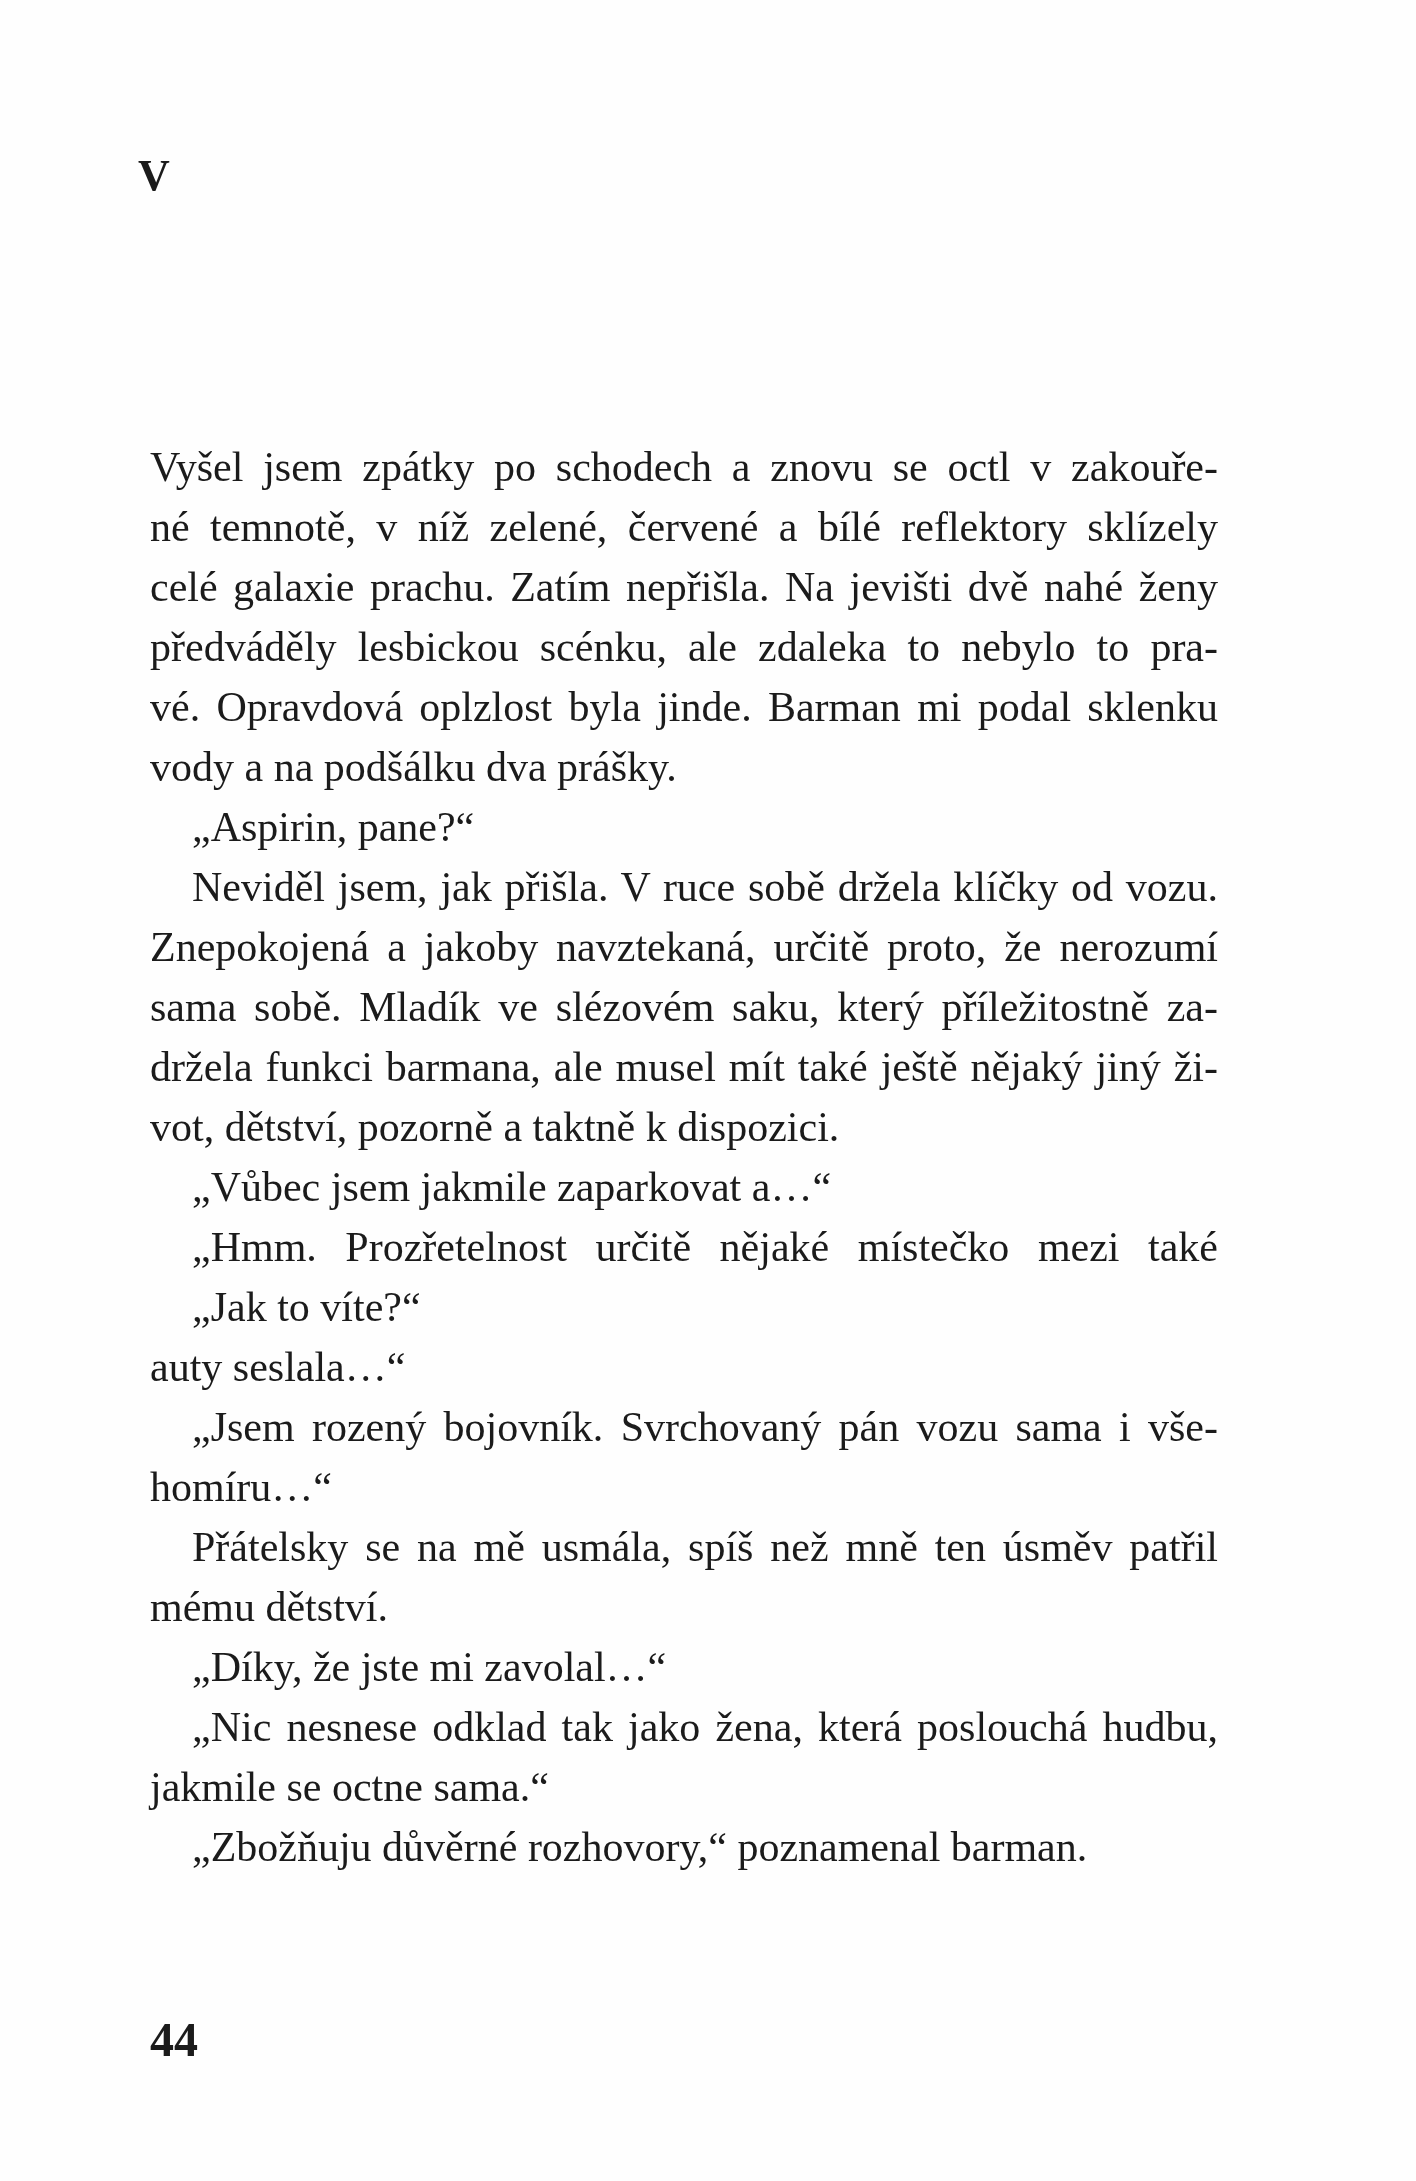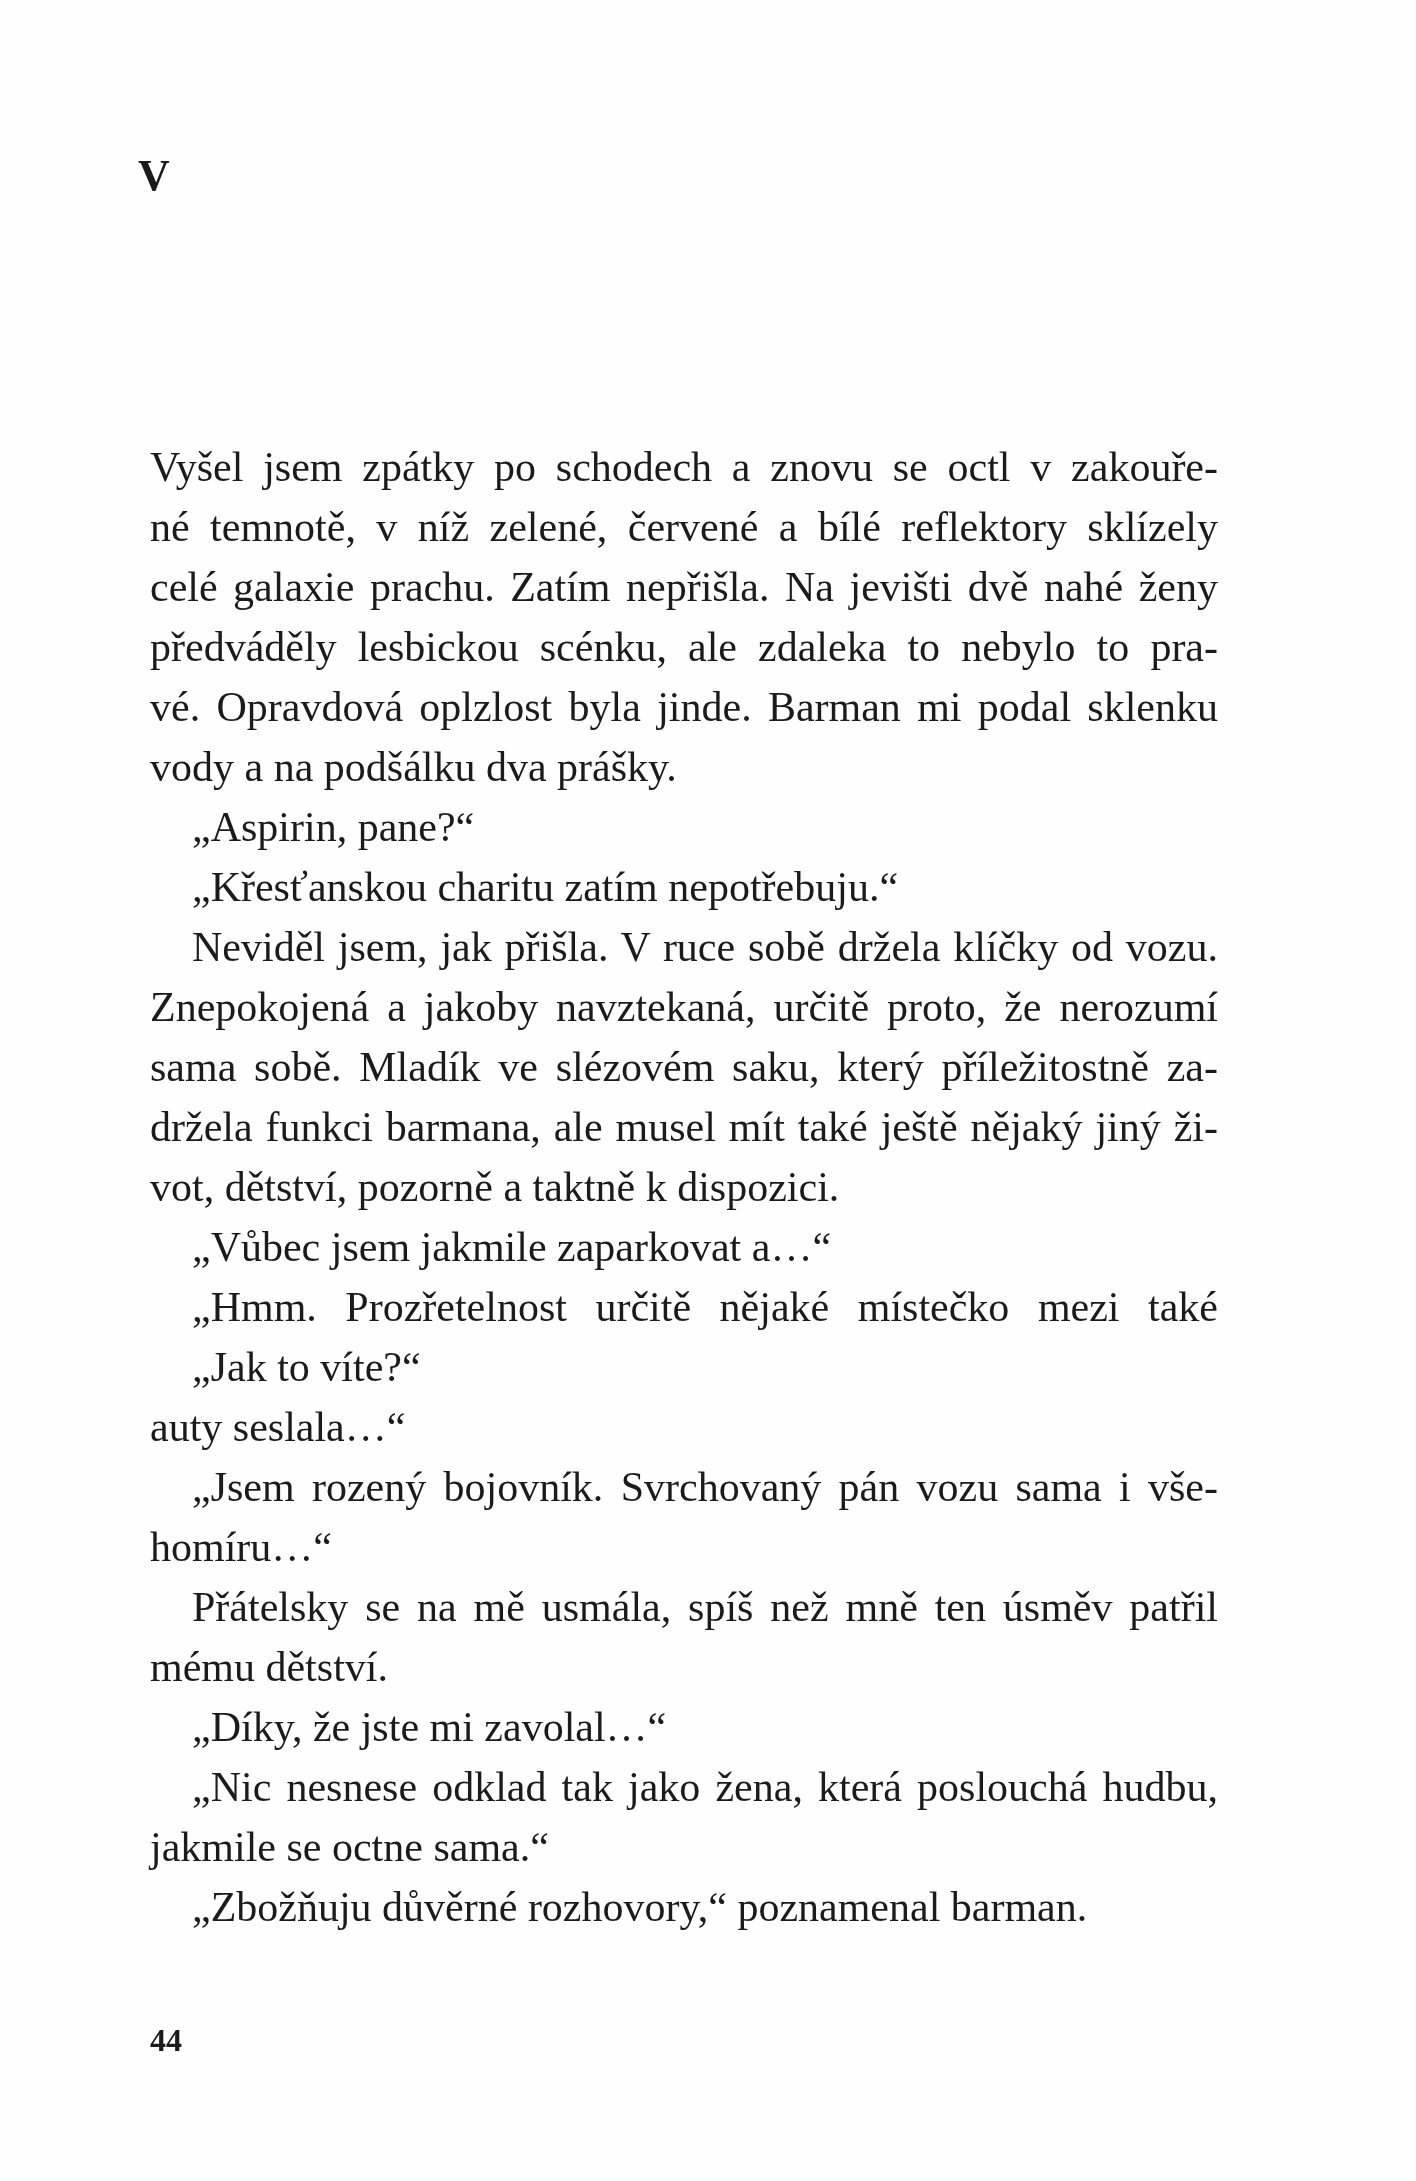--- a/index.html
+++ b/index.html
@@ -41,40 +41,39 @@
   .line.last {
     text-align-last: left;
   }
   .line.indent {
     text-indent: 42px;
   }
   .page-number {
     position: absolute;
     left: 150px;
     top: 2022px;
-    font-size: 32px;
+    font-size: 48px;
     line-height: 36px;
     font-weight: bold;
   }
 </style>
 </head>
 <body>
 
 <div class="page">
   <div class="chapter-heading">V</div>
 
   <div class="text-block">
       <div class="line">Vyšel jsem zpátky po schodech a znovu se octl v zakouře-</div>
       <div class="line">né temnotě, v níž zelené, červené a bílé reflektory sklízely</div>
       <div class="line">celé galaxie prachu. Zatím nepřišla. Na jevišti dvě nahé ženy</div>
       <div class="line">předváděly lesbickou scénku, ale zdaleka to nebylo to pra-</div>
       <div class="line">vé. Opravdová oplzlost byla jinde. Barman mi podal sklenku</div>
       <div class="line last">vody a na podšálku dva prášky.</div>
       <div class="line last indent">„Aspirin, pane?“</div>
-      <div class="line last indent">„Křesťanskou charitu zatím nepotřebuju.“</div>
       <div class="line indent">Neviděl jsem, jak přišla. V ruce sobě držela klíčky od vozu.</div>
       <div class="line">Znepokojená a jakoby navztekaná, určitě proto, že nerozumí</div>
       <div class="line">sama sobě. Mladík ve slézovém saku, který příležitostně za-</div>
       <div class="line">držela funkci barmana, ale musel mít také ještě nějaký jiný ži-</div>
       <div class="line last">vot, dětství, pozorně a taktně k dispozici.</div>
       <div class="line last indent">„Vůbec jsem jakmile zaparkovat a…“</div>
       <div class="line indent">„Hmm. Prozřetelnost určitě nějaké místečko mezi také</div>
       <div class="line last indent">„Jak to víte?“</div>
       <div class="line last">auty seslala…“</div>
       <div class="line indent">„Jsem rozený bojovník. Svrchovaný pán vozu sama i vše-</div>

